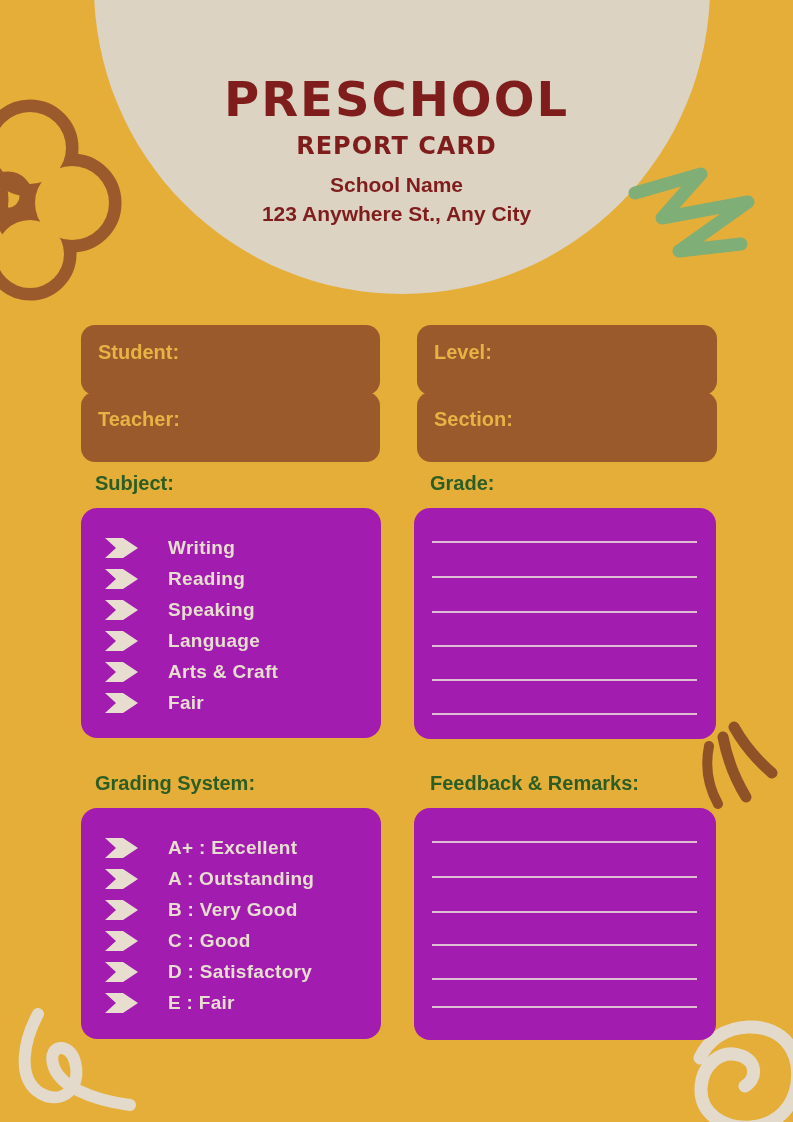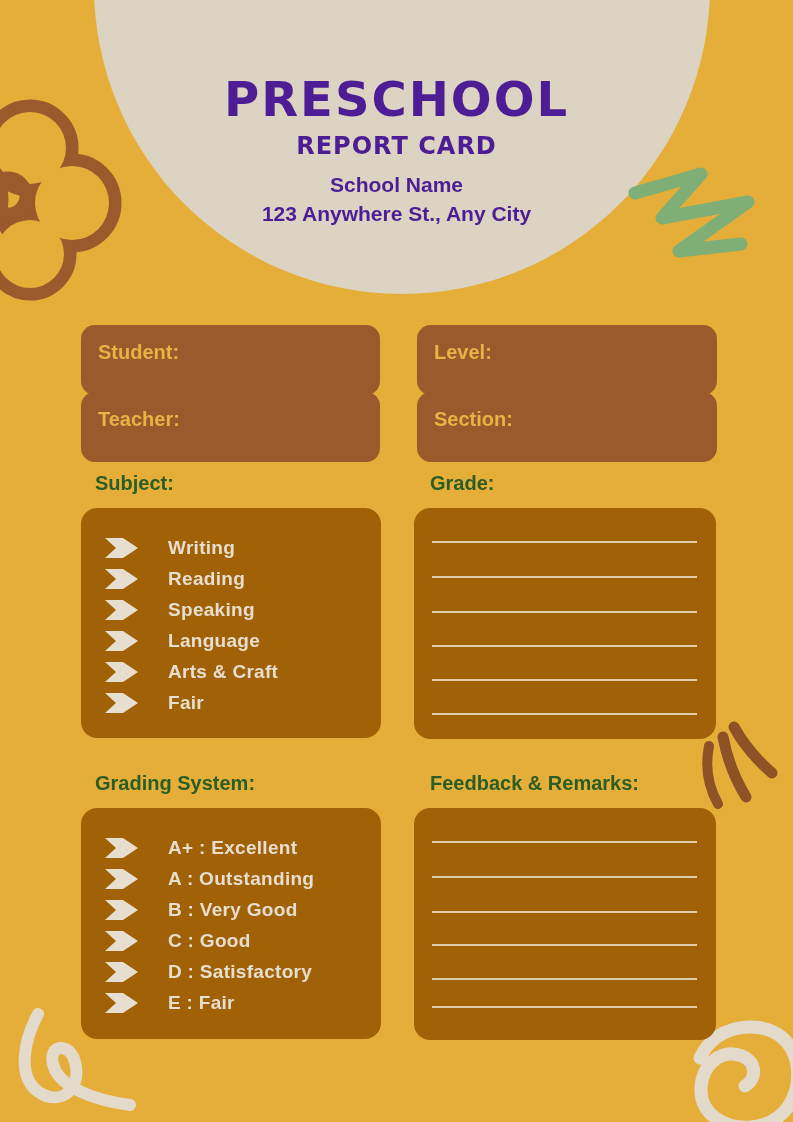--- a/index.html
+++ b/index.html
@@ -8,21 +8,21 @@
     background:#e5ae39;font-family:"Liberation Sans",sans-serif;
   }
   
   .top-circle{
     position:absolute;left:94px;top:-322px;width:616px;height:616px;
     border-radius:50%;background:#dcd3c3;
   }
   
   .decor{position:absolute;left:0;top:0;width:793px;height:1122px;pointer-events:none;}
   
-  .header{position:absolute;left:0;top:74px;width:793px;text-align:center;color:#4c1d95;}
+  .header{position:absolute;left:0;top:74px;width:793px;text-align:center;color:#7f1d1d;}
   .title{margin:0;font-family:"DejaVu Sans",sans-serif;font-weight:bold;
          font-size:48px;letter-spacing:2px;line-height:1.05;}
   .subtitle{margin:8px 0 0 0;font-family:"DejaVu Sans",sans-serif;font-weight:bold;
             font-size:24px;letter-spacing:1px;}
   .school-name{margin:13px 0 0 0;font-size:21px;font-weight:bold;}
   .school-address{margin:5px 0 0 0;font-size:21px;font-weight:bold;}
   
   .field{
     position:absolute;height:70px;background:#9b5a2c;border-radius:14px;
     color:#e8b244;font-size:20px;font-weight:bold;line-height:54px;
@@ -32,21 +32,21 @@
   #field-level{left:417px;top:325px;width:300px;}
   #field-teacher{left:81px;top:392px;width:299px;}
   #field-section{left:417px;top:392px;width:300px;}
   
   .sec-heading{position:absolute;font-size:20px;font-weight:bold;color:#2b5d25;}
   #heading-subject{left:95px;top:472px;}
   #heading-grade{left:430px;top:472px;}
   #heading-grading{left:95px;top:772px;}
   #heading-feedback{left:430px;top:772px;}
   
-  .panel{position:absolute;background:#a16207;border-radius:16px;}
+  .panel{position:absolute;background:#a21caf;border-radius:16px;}
   #subject-panel{left:81px;top:508px;width:300px;height:230px;}
   #grade-panel{left:414px;top:508px;width:302px;height:231px;}
   #grading-panel{left:81px;top:808px;width:300px;height:231px;}
   #feedback-panel{left:414px;top:808px;width:302px;height:232px;}
   
   .blist{list-style:none;margin:0;padding:24px 6px 0 24px;}
   .blist li{display:flex;align-items:center;height:31px;}
   .bullet{flex:0 0 33px;width:33px;height:20px;margin-right:30px;}
   .item-label{font-size:19px;font-weight:bold;color:#e7decf;letter-spacing:.3px;white-space:nowrap;}
   

